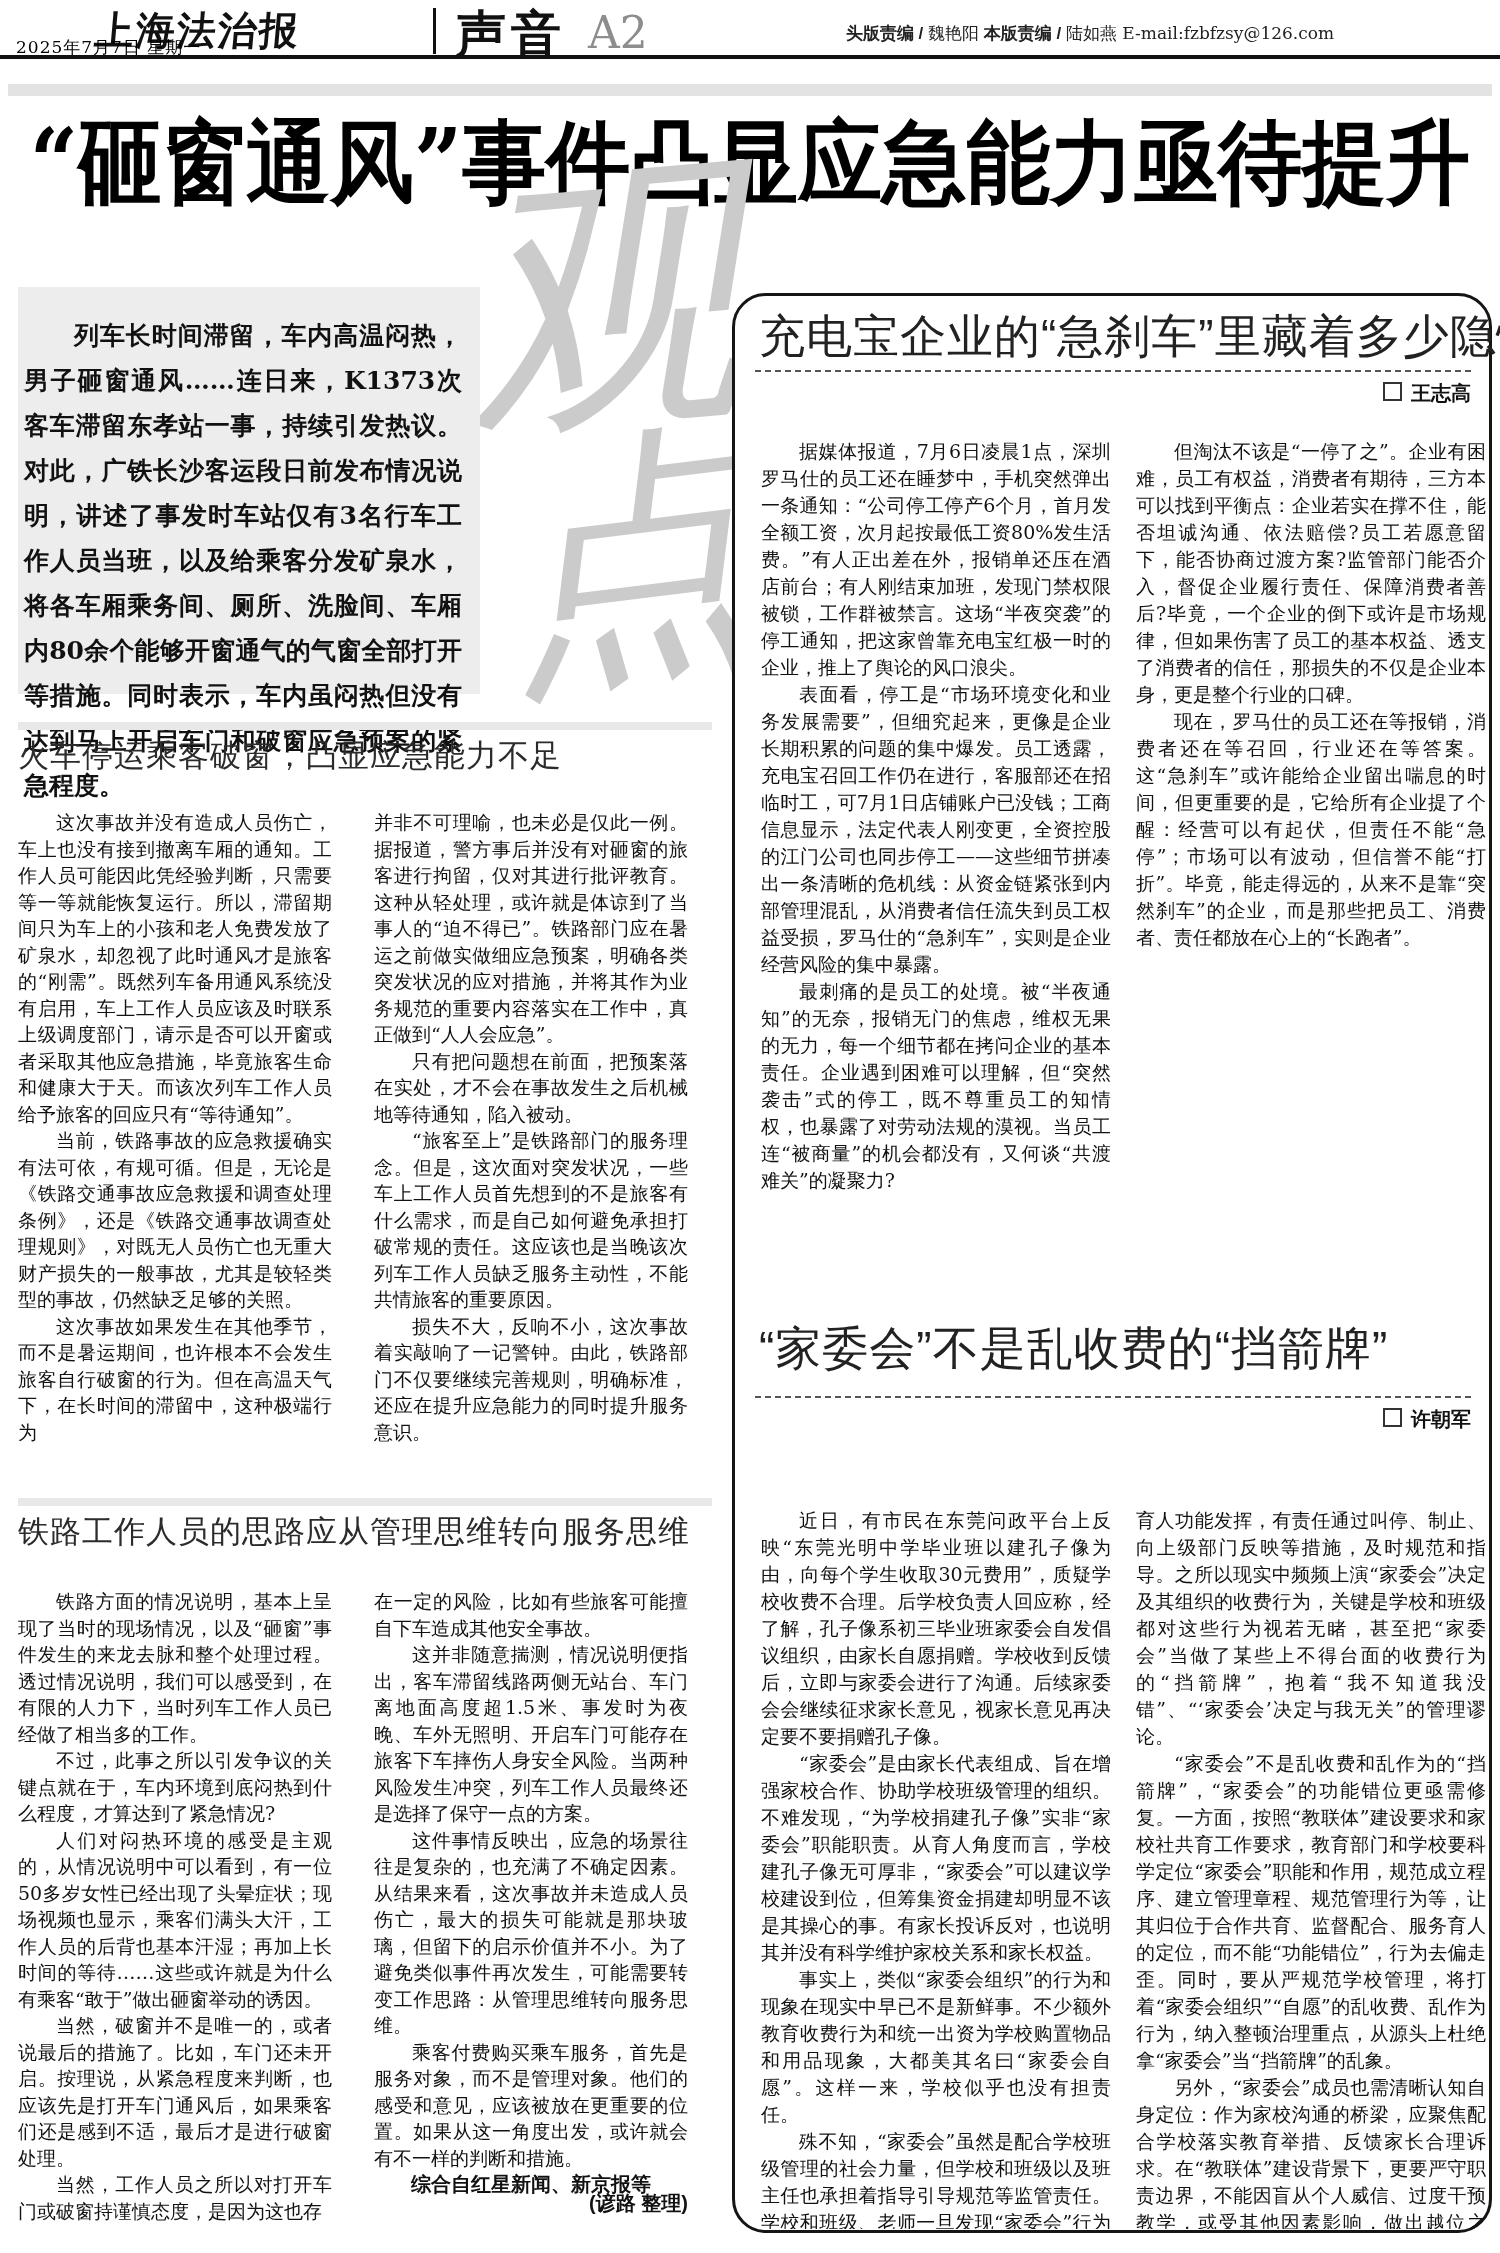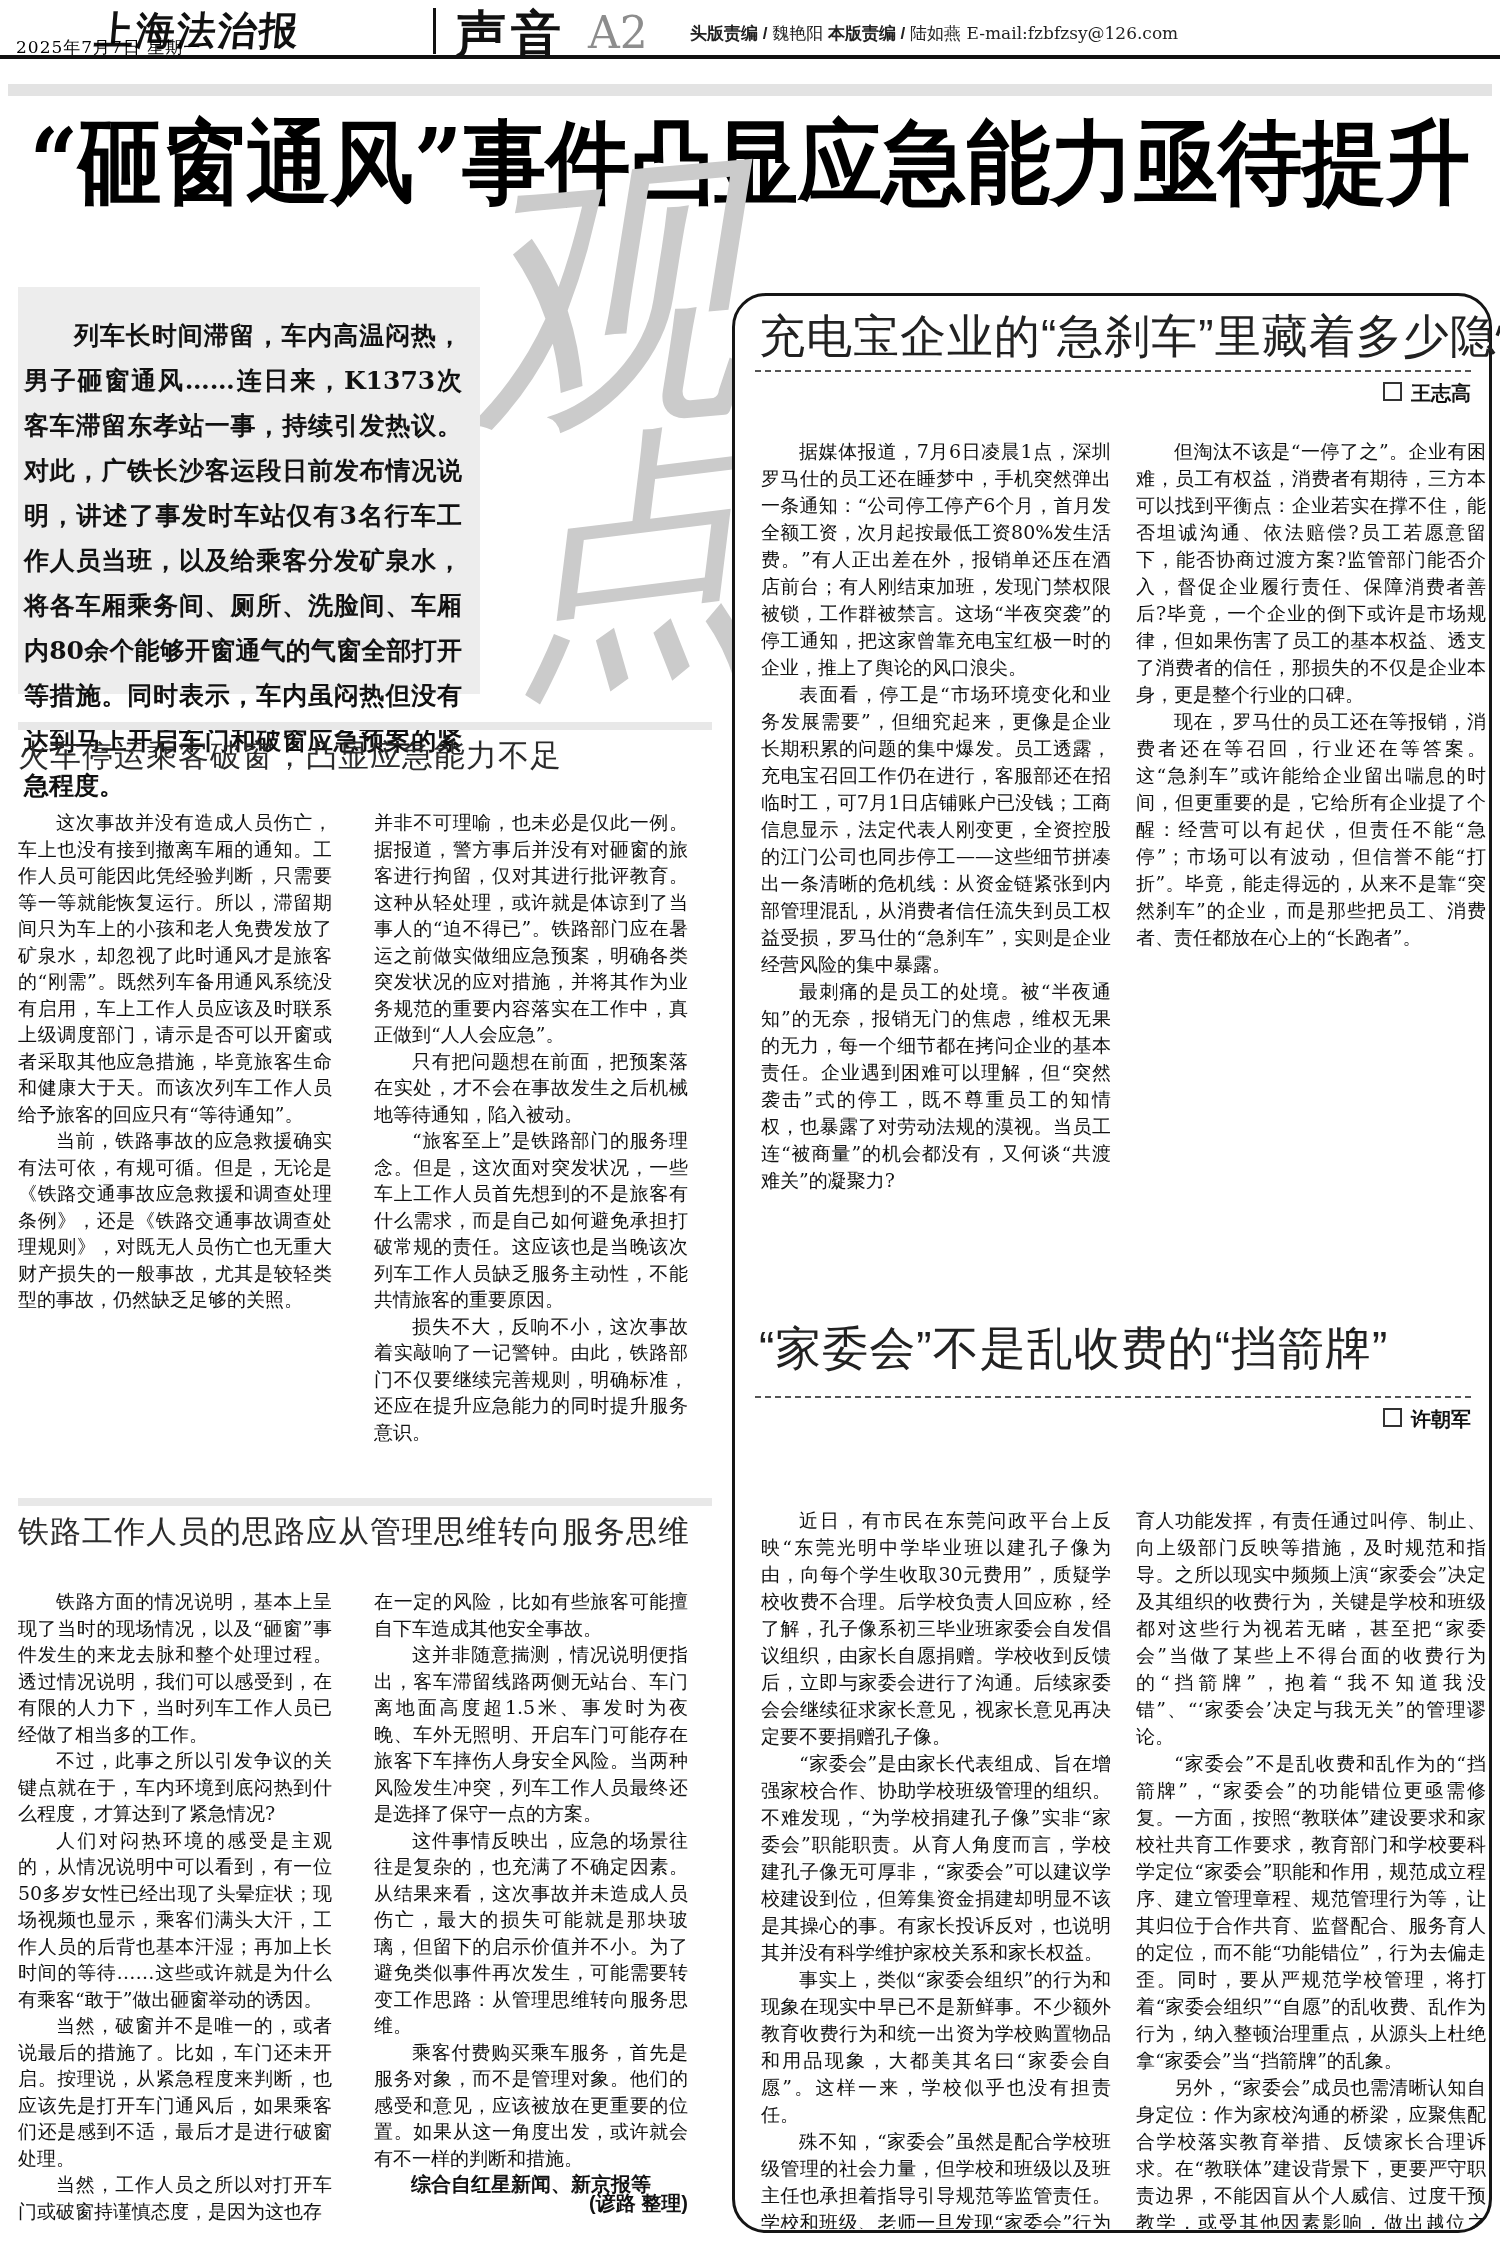--- a/index.html
+++ b/index.html
@@ -10,21 +10,21 @@
     overflow:hidden;
   }
   .abs { position:absolute; }
 
   
   .logo { font-size:39px; font-weight:bold; transform:skewX(-5deg); letter-spacing:2px; }
   .dateline { font-size:17px; letter-spacing:1px; color:#000000; }
   .mast-vdiv { width:3px; background:#111; }
   .section-name { font-family:"Liberation Sans","DejaVu Sans",sans-serif; font-weight:bold; font-size:50px; letter-spacing:5px; }
   .page-no { font-size:44px; color:#8d8d8d; }
-  .editors { font-size:17px; text-align:left; color:#222; }
+  .editors { font-size:17px; text-align:center; color:#222; }
   .editors b { font-family:"Liberation Sans",sans-serif; }
   .top-rule { background:#111; }
   .gray-band { background:#e3e3e3; }
 
   
   .main-headline {
     width:1484px; text-align:center; font-weight:bold; font-size:84px;
     letter-spacing:0px; white-space:nowrap; color:#000;
     transform:scaleY(1.08); transform-origin:top center;
   }
@@ -85,20 +85,21 @@
 
   <div class="abs lead-box" style="left:18px; top:287px; width:462px; height:407px;">
     <p>列车长时间滞留，车内高温闷热，男子砸窗通风……连日来，K1373次客车滞留东孝站一事，持续引发热议。对此，广铁长沙客运段日前发布情况说明，讲述了事发时车站仅有3名行车工作人员当班，以及给乘客分发矿泉水，将各车厢乘务间、厕所、洗脸间、车厢内80余个能够开窗通气的气窗全部打开等措施。同时表示，车内虽闷热但没有达到马上开启车门和破窗应急预案的紧急程度。</p>
   </div>
 
   <div class="abs sec-bar" style="left:18px; top:722px; width:694px; height:8px;"></div>
   <div class="abs sec-headline" style="left:18px; top:735px;">火车停运乘客破窗，凸显应急能力不足</div>
   <div class="abs body-col left-col" style="left:18px; top:809px; height:676px;">
       <p>这次事故并没有造成人员伤亡，车上也没有接到撤离车厢的通知。工作人员可能因此凭经验判断，只需要等一等就能恢复运行。所以，滞留期间只为车上的小孩和老人免费发放了矿泉水，却忽视了此时通风才是旅客的“刚需”。既然列车备用通风系统没有启用，车上工作人员应该及时联系上级调度部门，请示是否可以开窗或者采取其他应急措施，毕竟旅客生命和健康大于天。而该次列车工作人员给予旅客的回应只有“等待通知”。</p>
       <p>当前，铁路事故的应急救援确实有法可依，有规可循。但是，无论是《铁路交通事故应急救援和调查处理条例》，还是《铁路交通事故调查处理规则》，对既无人员伤亡也无重大财产损失的一般事故，尤其是较轻类型的事故，仍然缺乏足够的关照。</p>
+      <p>这次事故如果发生在其他季节，而不是暑运期间，也许根本不会发生旅客自行破窗的行为。但在高温天气下，在长时间的滞留中，这种极端行为</p>
     </div>
   <div class="abs body-col left-col" style="left:374px; top:809px; height:676px;">
       <p class="flush">并非不可理喻，也未必是仅此一例。据报道，警方事后并没有对砸窗的旅客进行拘留，仅对其进行批评教育。这种从轻处理，或许就是体谅到了当事人的“迫不得已”。铁路部门应在暑运之前做实做细应急预案，明确各类突发状况的应对措施，并将其作为业务规范的重要内容落实在工作中，真正做到“人人会应急”。</p>
       <p>只有把问题想在前面，把预案落在实处，才不会在事故发生之后机械地等待通知，陷入被动。</p>
       <p>“旅客至上”是铁路部门的服务理念。但是，这次面对突发状况，一些车上工作人员首先想到的不是旅客有什么需求，而是自己如何避免承担打破常规的责任。这应该也是当晚该次列车工作人员缺乏服务主动性，不能共情旅客的重要原因。</p>
       <p>损失不大，反响不小，这次事故着实敲响了一记警钟。由此，铁路部门不仅要继续完善规则，明确标准，还应在提升应急能力的同时提升服务意识。</p>
     </div>
 
   <div class="abs sec-bar" style="left:18px; top:1498px; width:694px; height:8px;"></div>
   <div class="abs sec-headline" style="left:18px; top:1511px;">铁路工作人员的思路应从管理思维转向服务思维</div>

